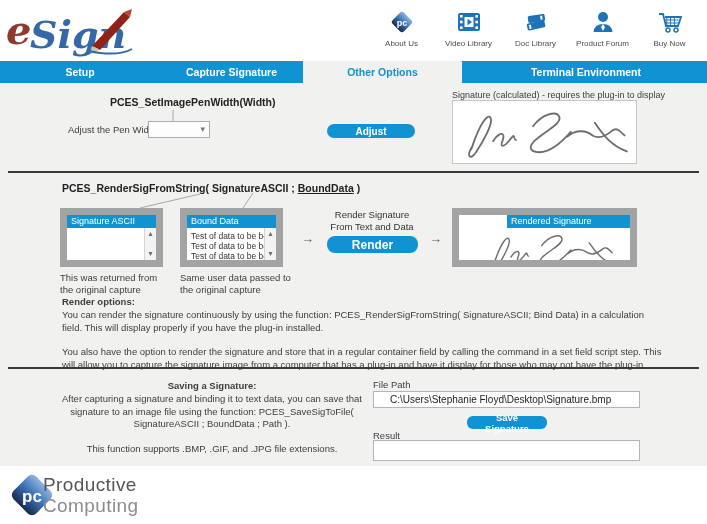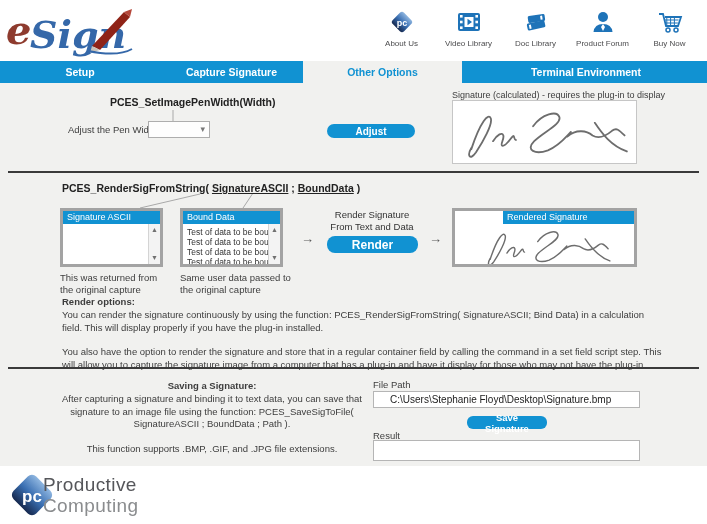--- a/index.html
+++ b/index.html
@@ -30,21 +30,21 @@
 
   .pill-btn{position:absolute;background:#1192d2;color:#fff;font-weight:bold;text-align:center;
             border:none;border-radius:8px;font-family:"Liberation Sans",sans-serif;cursor:pointer;
             display:flex;align-items:center;justify-content:center;}
   .whitebox{position:absolute;background:#fff;border:1px solid #c6c6c6;}
 
   .dropdown{position:absolute;background:#fdfdfd;border:1px solid #adadad;display:flex;
             align-items:center;justify-content:flex-end;cursor:pointer;}
   .dropdown .chev{font-size:9px;color:#777;margin-right:4px;line-height:1;}
 
-  .listbox{position:absolute;background:#fff;border:3px solid #a3a3a3;}
+  .listbox{position:absolute;background:#fff;border:7px solid #a3a3a3;}
   .listbox .lb-hdr{height:13px;background:#1192d2;color:#fff;font-size:9px;line-height:13px;
                    padding-left:4px;white-space:nowrap;overflow:hidden;}
   .listbox .lb-body{position:absolute;left:0;right:12px;top:13px;bottom:0;overflow:hidden;}
   .lb-row{font-size:8.5px;color:#333;line-height:10px;padding:0 0 0 4px;white-space:nowrap;}
   .lb-body .pad-top{height:3px;}
   .sbar{position:absolute;top:13px;right:0;bottom:0;width:12px;background:#f3f3f3;border-left:1px solid #d4d4d4;}
   .sbar .ar{position:absolute;left:0;width:100%;text-align:center;font-size:7px;color:#707070;line-height:10px;cursor:pointer;}
   .sbar .up{top:1px;} .sbar .dn{bottom:1px;}
 
   .arrow{position:absolute;font-size:13px;color:#5a5a5a;}
@@ -189,21 +189,21 @@
 
     <div class="whitebox" style="left:452px;top:17px;width:185px;height:64px;">
       <svg width="183" height="62" viewBox="0 0 160 50" preserveAspectRatio="xMidYMid meet">
         <use href="#sig"></use>
       </svg>
     </div>
 
     <div class="divider" style="top:88px;"></div>
 
     <div class="abs sec-title" style="left:62px;top:99px;">
-      <span>PCES_RenderSigFromString( </span><span style="text-decoration:underline;">SignatureASCII</span><span> ; </span><span style="text-decoration:underline;">BoundData</span><span> )</span>
+      <span>PCES_RenderSigFromString( </span><span style="">SignatureASCII</span><span> ; </span><span style="text-decoration:underline;">BoundData</span><span> )</span>
     </div>
 
     <div class="listbox" style="left:60px;top:125px;width:103px;height:59px;">
       <div class="lb-hdr">Signature ASCII</div>
       <div class="lb-body"></div>
       <div class="sbar">
         <div class="ar up">▲</div>
         <div class="ar dn">▼</div>
       </div>
     </div>

